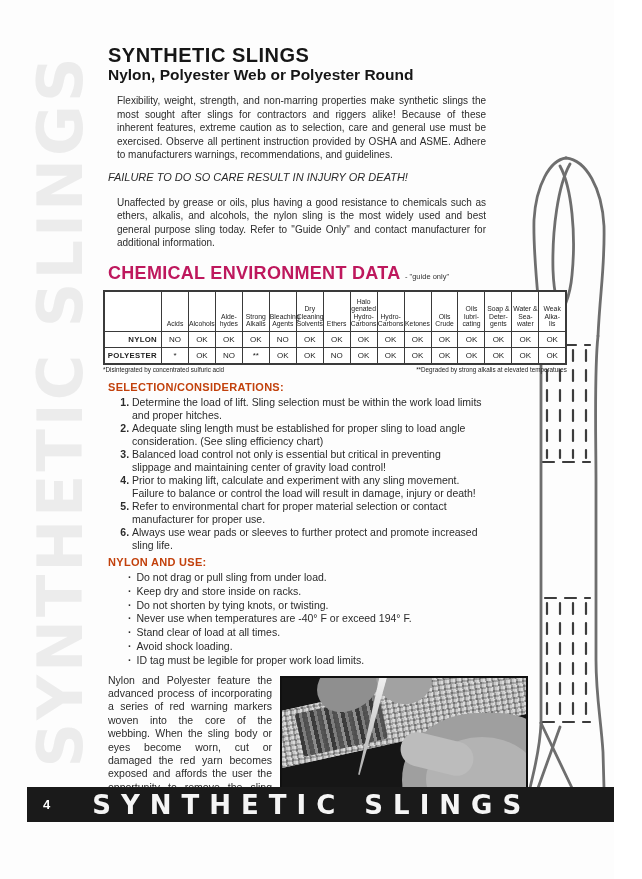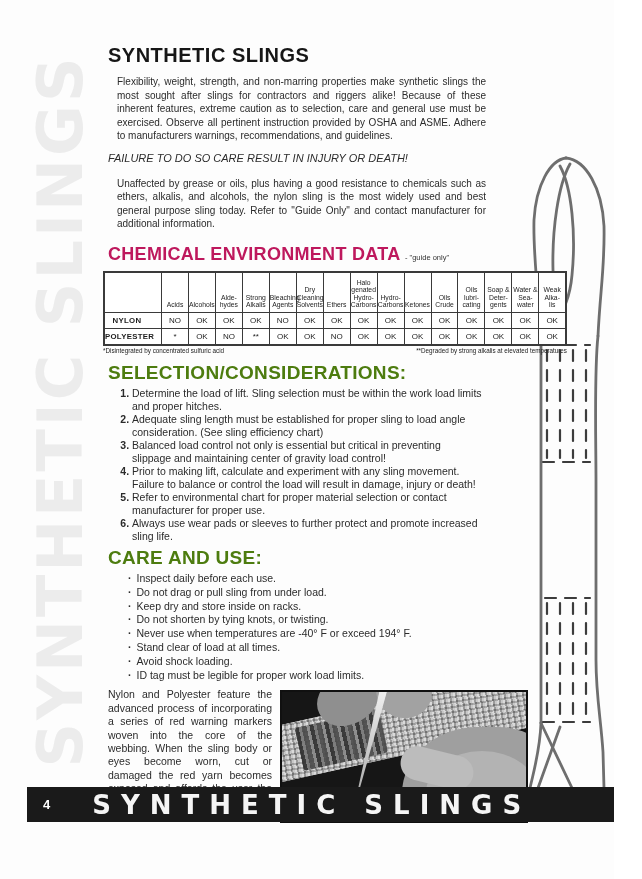--- a/index.html
+++ b/index.html
@@ -29,24 +29,24 @@
   .chem-heading .guide{font-size:7.5px;color:#333;}
   
   table.chem{border-collapse:collapse;table-layout:fixed;width:464px;margin-left:-5px;background:#fff;border:2px solid #3a3a3a;}
   table.chem th, table.chem td{border:1px solid #3a3a3a;background:#fff;}
   table.chem th{
     font-weight:normal;font-size:6.8px;line-height:7.6px;text-align:center;
     vertical-align:bottom;padding:2px 0 3px 0;white-space:pre-line;height:34px;color:#1d1d1d;
   }
   table.chem th:first-child{width:56px;}
   table.chem td{font-size:8px;line-height:9px;text-align:center;padding:3px 0;color:#1d1d1d;}
-  table.chem td.rowlabel{font-weight:bold;font-size:7.8px;text-align:center;padding-right:12px;letter-spacing:.3px;}
+  table.chem td.rowlabel{font-weight:bold;font-size:7.8px;text-align:right;padding-right:4px;letter-spacing:.3px;}
   .footnotes{display:flex;justify-content:space-between;width:464px;margin:1px 0 8px -5px;font-size:6.3px;color:#222;}
   
-  h3{margin:3px 0 3px 0;font-size:19px;letter-spacing:.3px;color:#4d7c0f;}
+  h3{margin:3px 0 3px 0;font-size:11px;letter-spacing:.3px;color:#c2410c;}
   ol.sel{margin:0 0 4px 0;padding:0 0 0 24px;width:350px;font-size:10.5px;line-height:13px;}
   ol.sel li{margin:0;white-space:pre-line;}
   ol.sel li::marker{font-weight:bold;}
   ul.care{margin:0 0 6px 0;padding:0 0 0 20px;list-style:none;font-size:10.5px;line-height:13.8px;width:400px;}
   ul.care li::before{content:"·";font-weight:bold;margin-right:5px;}
   
   .feature-row{display:flex;margin-top:6px;}
   .feature{margin:0;width:164px;font-size:10.5px;line-height:13.4px;text-align:justify;}
   .photo{
     position:relative;width:244px;height:129px;margin-left:8px;margin-top:2px;
@@ -121,20 +121,21 @@
       <path d="M 27,463 L 27,578"></path>
       <path d="M 40,463 L 40,578"></path>
       <path d="M 53,463 L 53,578"></path>
       <path d="M 66,463 L 66,578"></path>
       <path d="M 23,582 L 70,582"></path>
     </g>
   </svg>
 
   <div class="content">
     <h1>SYNTHETIC SLINGS</h1>
+    <h2>Nylon, Polyester Web or Polyester Round</h2>
 
     <p class="para">Flexibility, weight, strength, and non-marring properties make synthetic slings the most sought after slings for contractors and riggers alike! Because of these inherent features, extreme caution as to selection, care and general use must be exercised. Observe all pertinent instruction provided by OSHA and ASME. Adhere to manufacturers warnings, recommendations, and guidelines.</p>
     <em class="warning">FAILURE TO DO SO CARE RESULT IN INJURY OR DEATH!</em>
 
     <p class="para p2">Unaffected by grease or oils, plus having a good resistance to chemicals such as ethers, alkalis, and alcohols, the nylon sling is the most widely used and best general purpose sling today.  Refer to "Guide Only" and contact manufacturer for additional information.</p>
 
     <div class="chem-heading">
       <span class="hd">CHEMICAL ENVIRONMENT DATA</span>
       <span class="guide">- "guide only"</span>
     </div>
@@ -226,23 +227,22 @@
     <ol class="sel" id="selection-list">
         <li>Determine the load of lift.  Sling selection must be within the work load limits and proper hitches.</li>
         <li>Adequate sling length must be established for proper sling to load angle consideration.  (See sling efficiency chart)</li>
         <li>Balanced load control not only is essential but critical in preventing slippage and maintaining center of gravity load control!</li>
         <li>Prior to making lift, calculate and experiment with any sling movement.
 Failure to balance or control the load will result in damage, injury or death!</li>
         <li>Refer to environmental chart for proper material selection or contact manufacturer for proper use.</li>
         <li>Always use wear pads or sleeves to further protect and promote increased sling life.</li>
       </ol>
 
-    <h3>CARE AND USE:</h3>
+    <h3>NYLON AND USE:</h3>
     <ul class="care" id="care-list">
-        <li>Inspect daily before each use.</li>
         <li>Do not drag or pull sling from under load.</li>
         <li>Keep dry and store inside on racks.</li>
         <li>Do not shorten by tying knots, or twisting.</li>
         <li>Never use when temperatures are -40° F or exceed 194° F.</li>
         <li>Stand clear of load at all times.</li>
         <li>Avoid shock loading.</li>
         <li>ID tag must be legible for proper work load limits.</li>
       </ul>
 
     <div class="feature-row">

